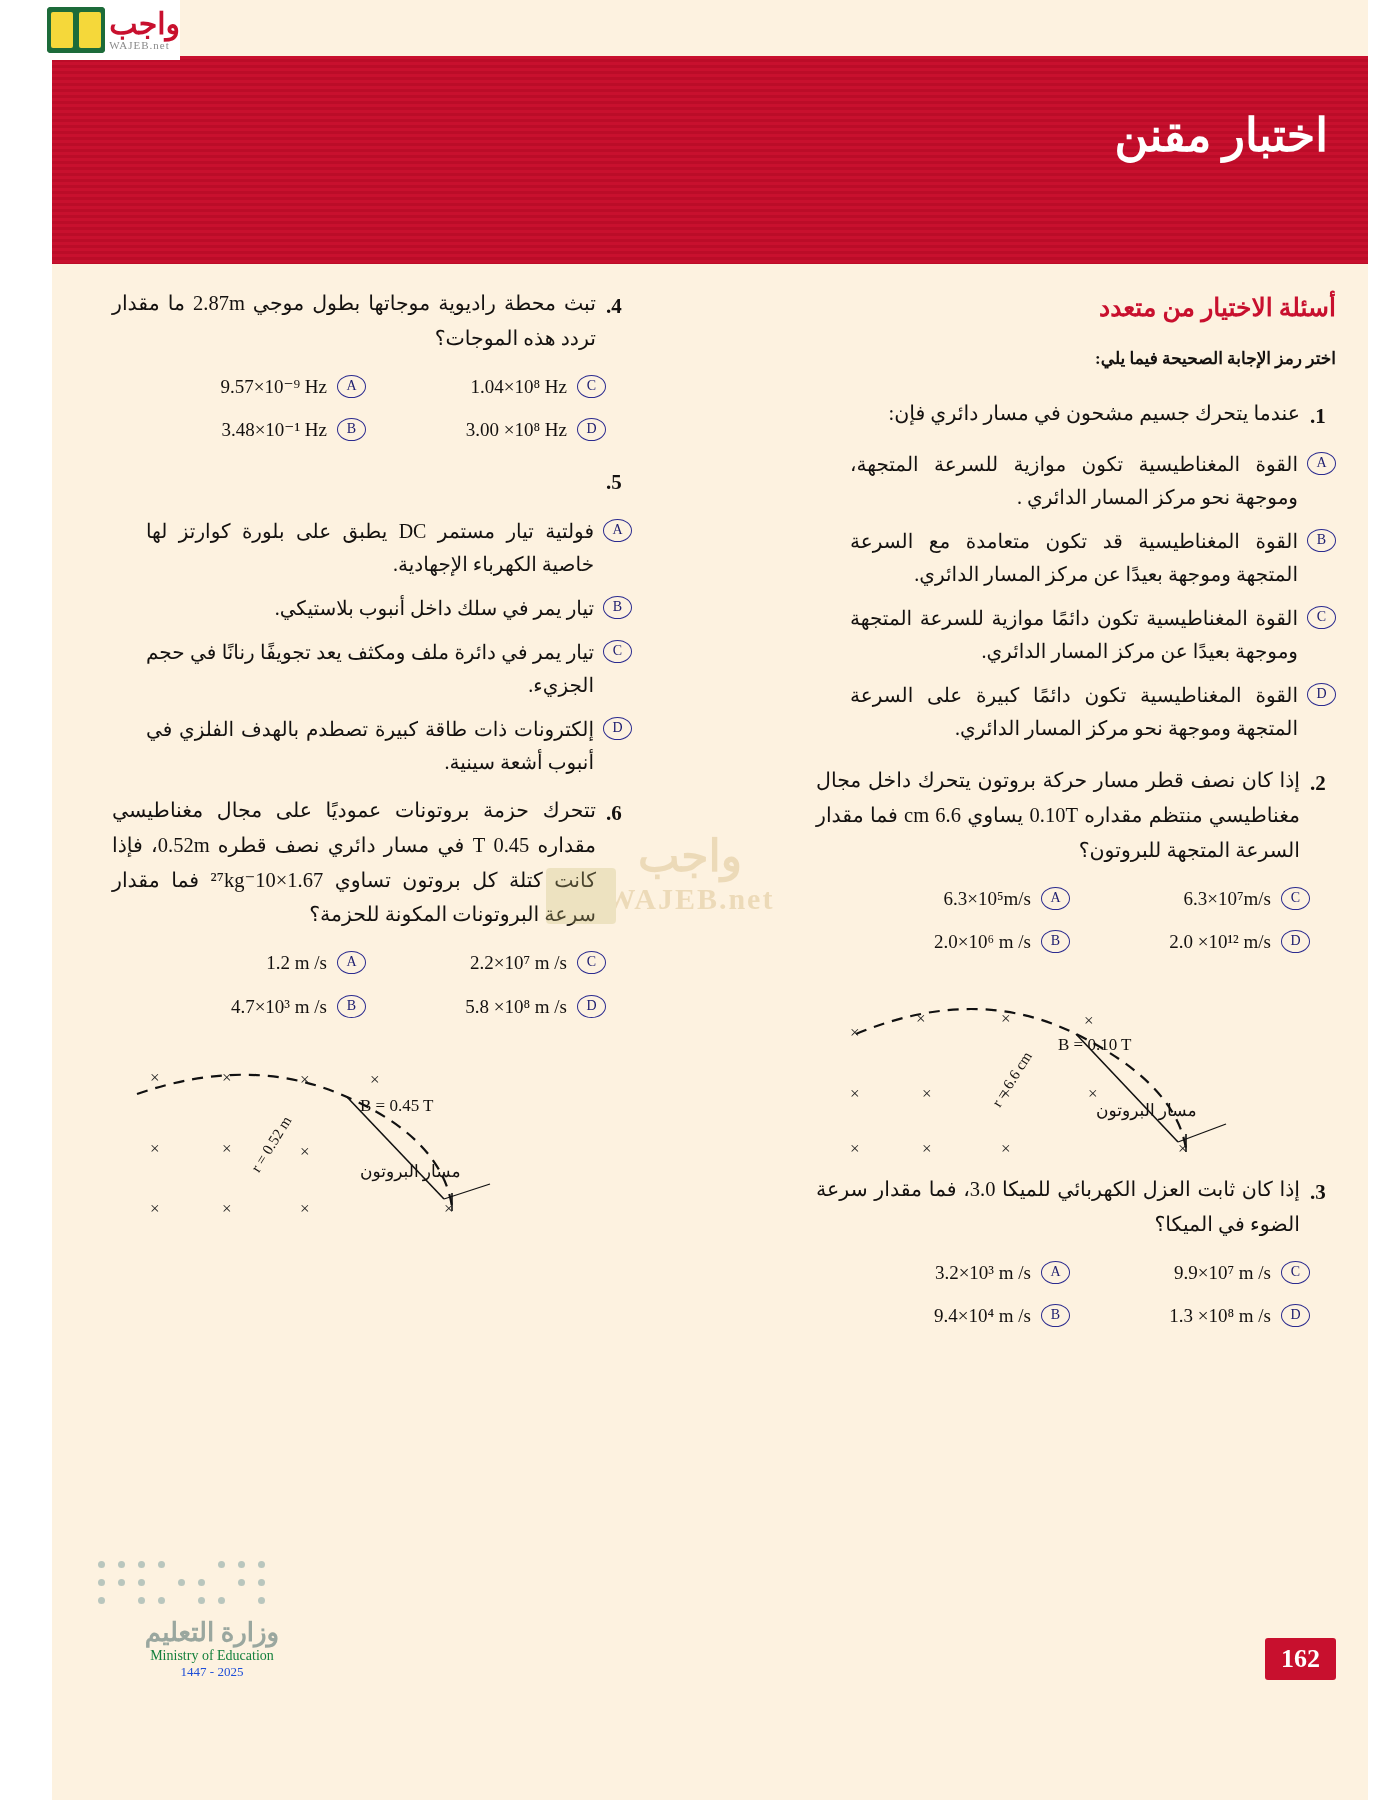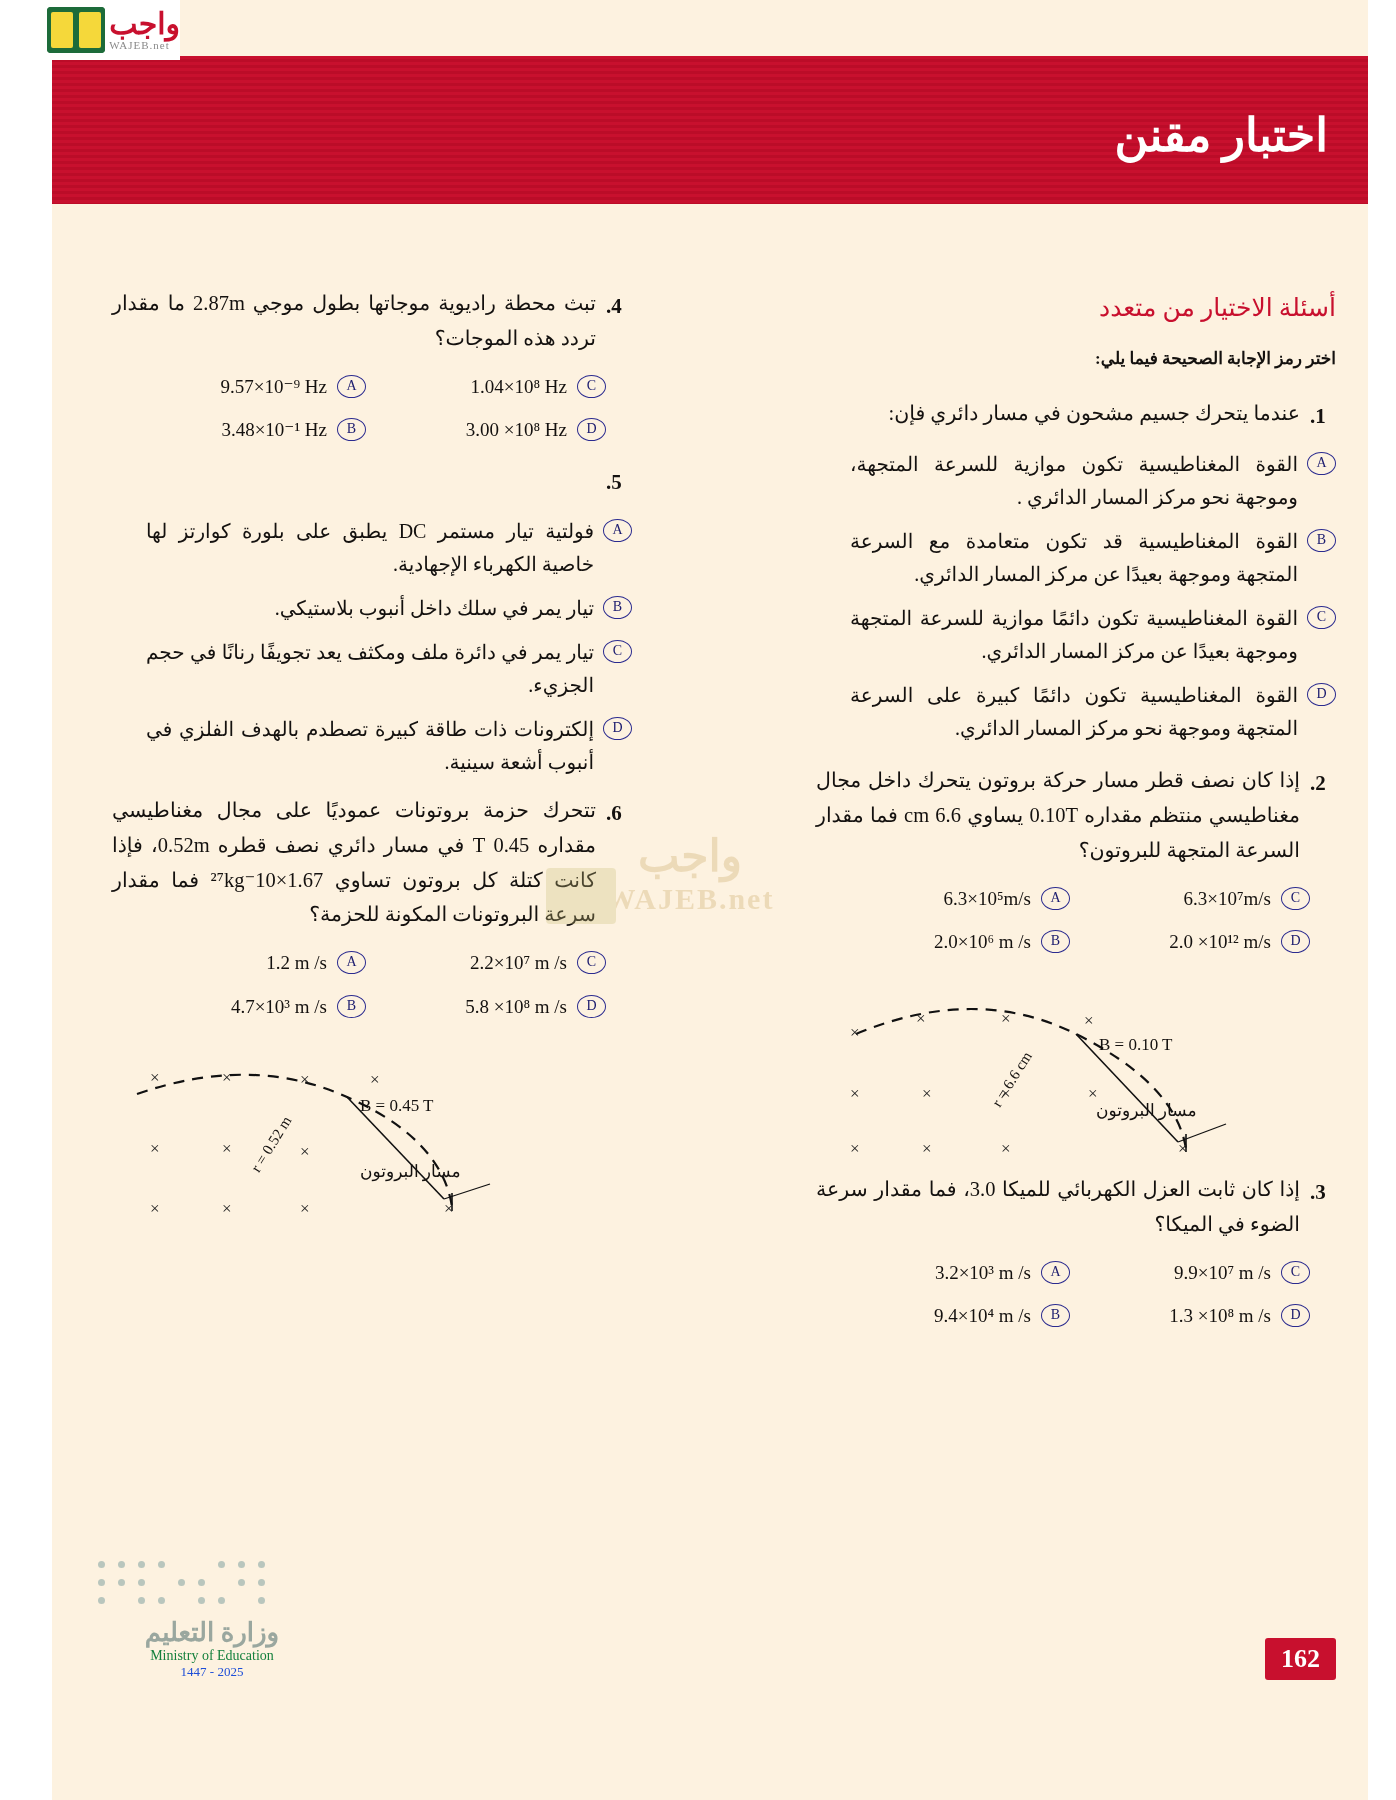--- a/index.html
+++ b/index.html
@@ -19,21 +19,21 @@
   }
   .right-white-strip{
     position:absolute;right:0;top:0;width:28px;height:1800px;background:#ffffff;
   }
   .paper{
     position:absolute;left:52px;top:0;width:1316px;height:1800px;
     background:#fdf2e0;
   }
   
   .header-band{
-    position:absolute;left:52px;top:56px;width:1316px;height:148px;
+    position:absolute;left:52px;top:56px;width:1316px;height:208px;
     background:repeating-linear-gradient(to bottom,#c8102e 0px,#c8102e 3px,#bb0c28 3px,#bb0c28 6px);
   }
   .header-title{
     position:absolute;right:40px;top:52px;
     font-size:46px;font-weight:bold;color:#ffffff;
     letter-spacing:2px;
     font-family:"Liberation Serif", serif;
   }
   
   .logo{
@@ -57,21 +57,21 @@
   
   .col{
     position:absolute;top:286px;width:520px;
     font-size:20px;color:#14110f;line-height:1.75;
     text-align:justify;
   }
   .col-right{right:60px;}
   .col-left{left:112px;}
 
   .section-title{
-    color:#c8102e;font-size:25px;font-weight:normal;margin:0 0 14px 0;
+    color:#c8102e;font-size:25px;font-weight:bold;margin:0 0 14px 0;
   }
   .section-sub{
     font-size:17px;font-weight:bold;color:#14110f;margin:0 0 22px 0;
   }
   .q{
     display:flex;flex-direction:row;gap:10px;margin-bottom:14px;align-items:flex-start;
   }
   .q-num{font-weight:bold;font-size:21px;min-width:26px;text-align:left;padding-top:2px;}
   .q-text{flex:1;font-size:20.5px;line-height:1.7;}
   .opt{
@@ -205,21 +205,21 @@
       <span class="xmark" style="left:175px;top:30px;">×</span>
       <span class="xmark" style="left:258px;top:32px;">×</span>
       <span class="xmark" style="left:24px;top:105px;">×</span>
       <span class="xmark" style="left:96px;top:105px;">×</span>
       <span class="xmark" style="left:175px;top:105px;">×</span>
       <span class="xmark" style="left:262px;top:105px;">×</span>
       <span class="xmark" style="left:24px;top:160px;">×</span>
       <span class="xmark" style="left:96px;top:160px;">×</span>
       <span class="xmark" style="left:175px;top:160px;">×</span>
       <span class="xmark" style="left:352px;top:160px;">×</span>
-      <span class="fig-label" style="left:232px;top:56px;margin-left:41px;">B = 0.10 T</span>
+      <span class="fig-label" style="left:232px;top:56px;">B = 0.10 T</span>
       <span class="r-label" style="left:155px;top:92px;transform:rotate(-58deg);">r = 6.6 cm</span>
       <span class="fig-label-ar" style="left:270px;top:122px;">مسار البروتون</span>
     </div>
 
     <div class="q" style="margin-top:6px;">
       <div class="q-num">3.</div>
       <div class="q-text">إذا كان ثابت العزل الكهربائي للميكا 3.0، فما مقدار سرعة الضوء في الميكا؟</div>
     </div>
     <div class="ans-grid">
       <div class="ans">

